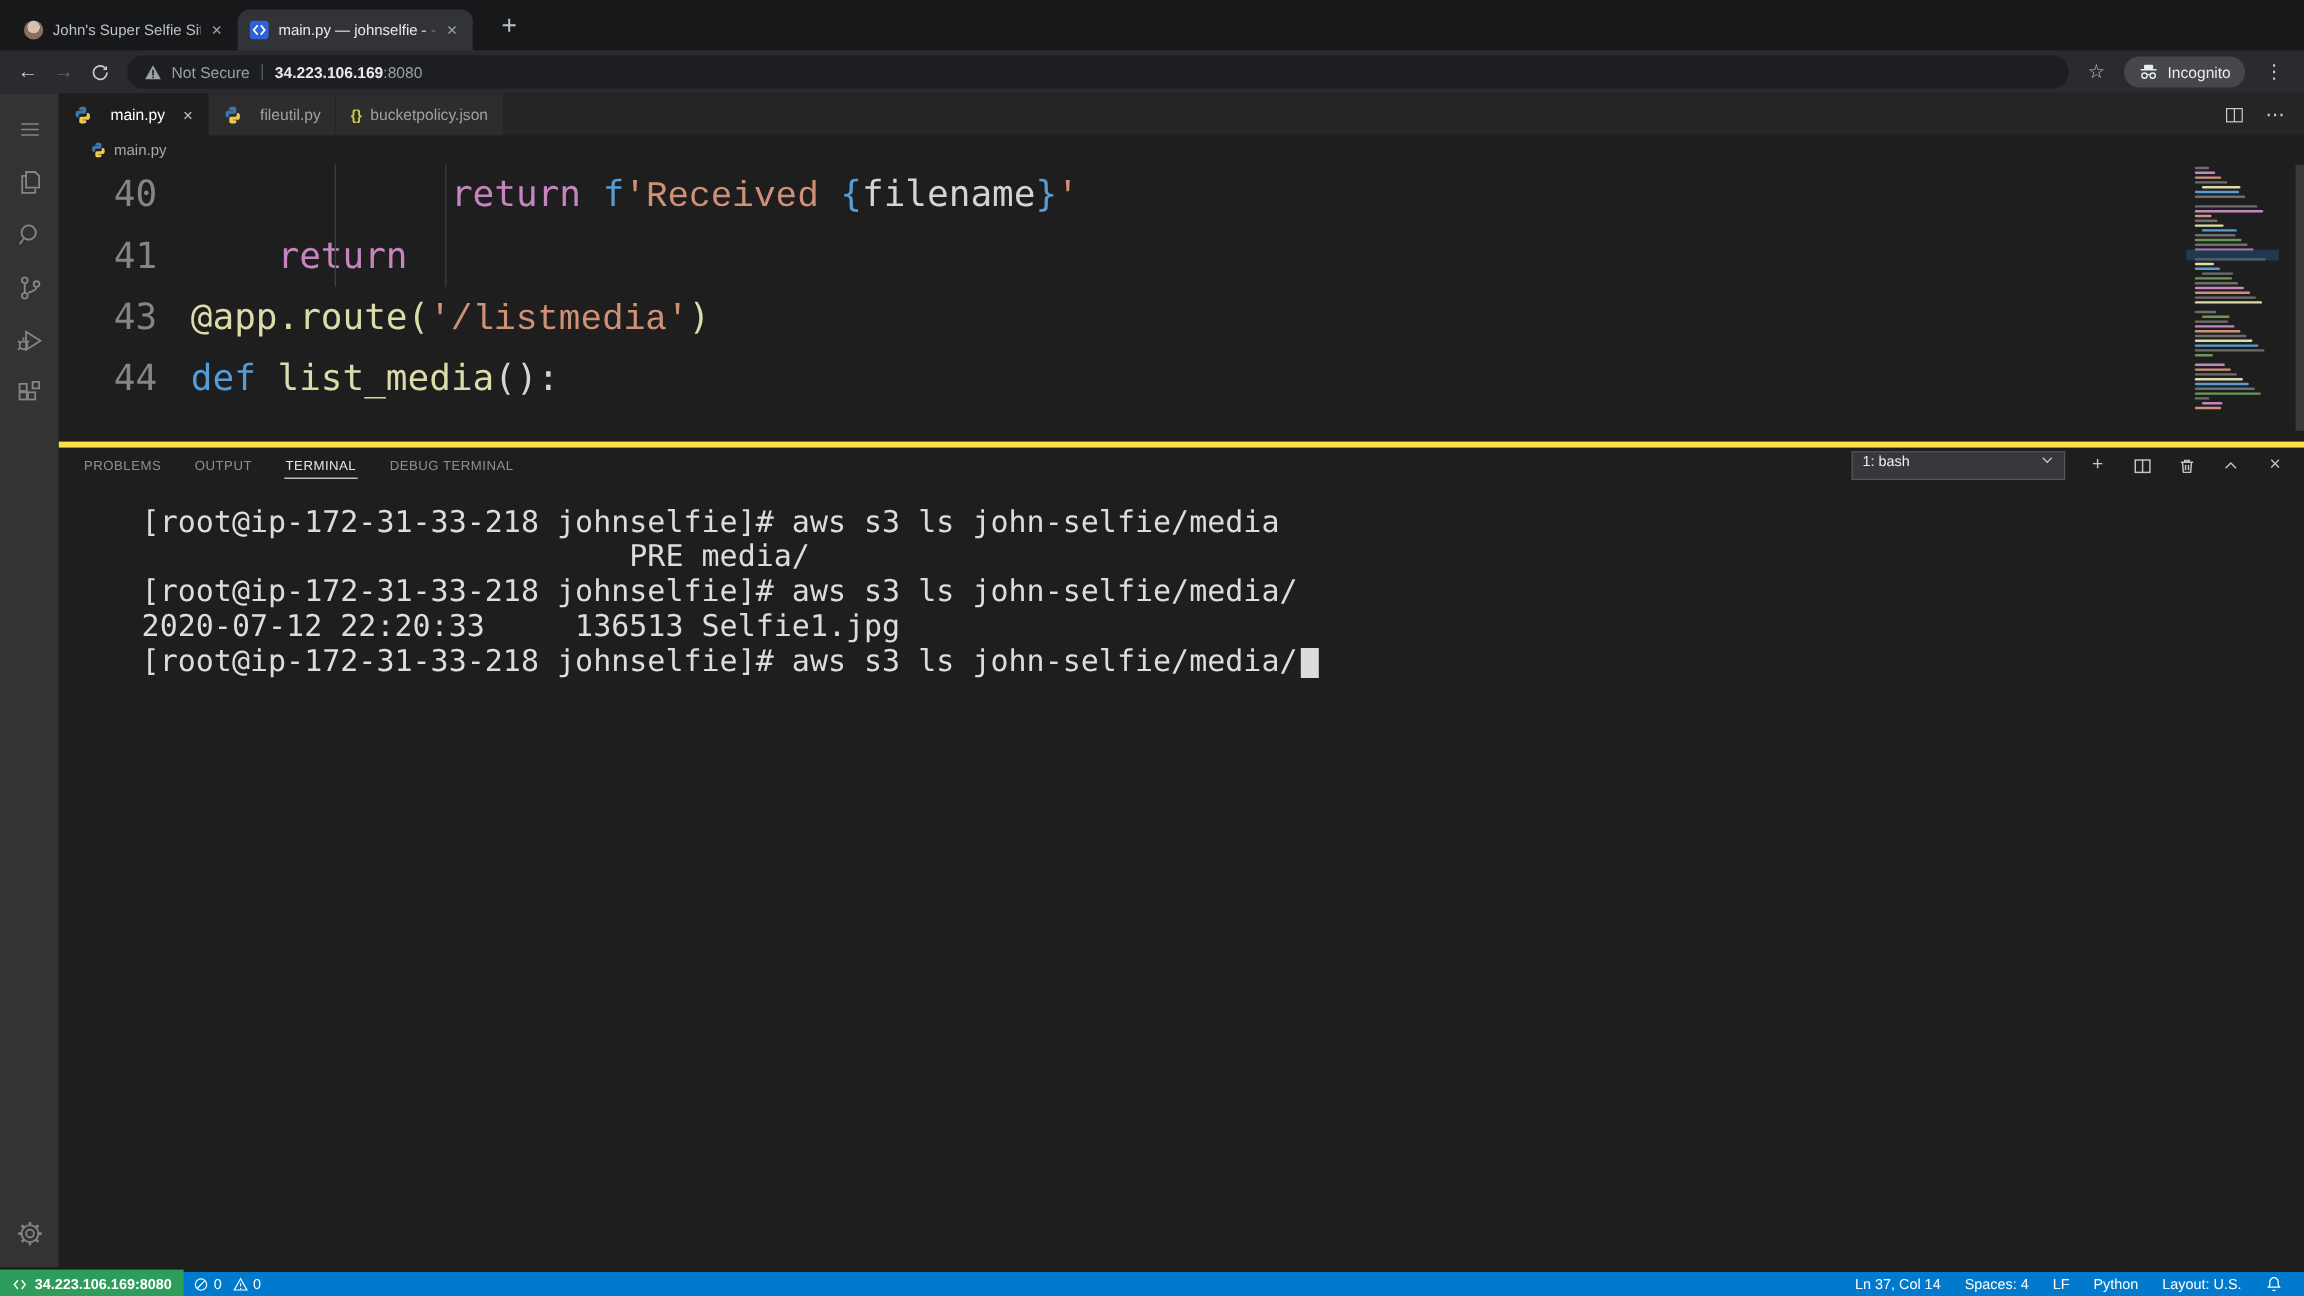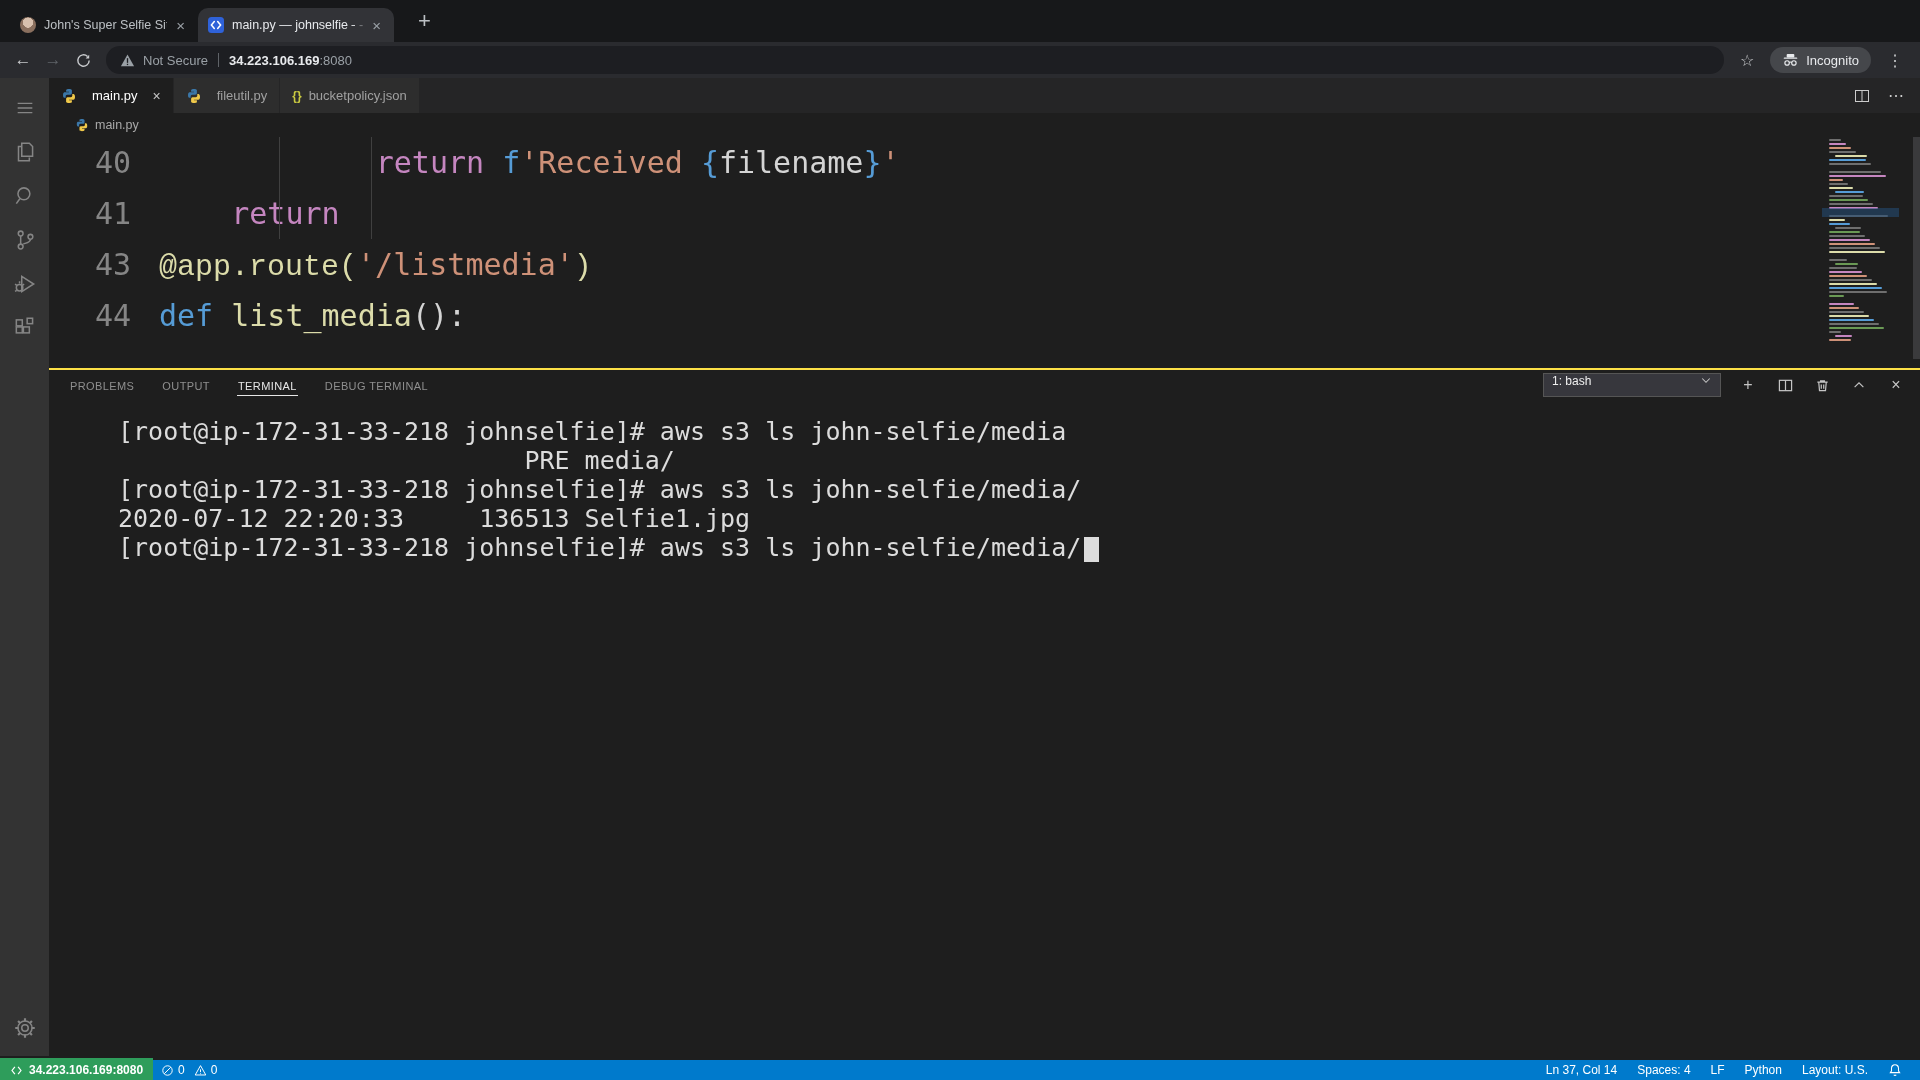--- a/index.html
+++ b/index.html
@@ -50,31 +50,31 @@
   .json-ico { color:#CBCB41; font-weight:bold; font-size:12px; }
   .tabs-actions { margin-left:auto; display:flex; align-items:center; gap:18px; padding-right:16px; color:#CCCCCC; }
 
   .breadcrumbs { height:24px; display:flex; align-items:center; gap:6px; padding-left:26px;
                  color:#A9A9A9; font-size:12.5px; background:#1E1E1E; flex:none; }
 
   .editor { position:relative; flex:1; overflow:hidden; font-family:"DejaVu Sans Mono", monospace; }
   .code-row { display:flex; height:51px; line-height:51px; font-size:30px; white-space:pre; }
   .line-num { width:110px; padding-right:28px; text-align:right; color:#858585; flex:none; }
   .code-text { white-space:pre; }
-  .tk-kw { color:#C586C0; } .tk-str { color:#CE9178; } .tk-blue { color:#569CD6; }
-  .tk-dec { color:#DCDCAA;font-family:Liberation Mono, monospace; } .tk-fn { color:#DCDCAA; } .tk-plain { color:#D4D4D4; }
+  .tk-kw { color:#C586C0; } .tk-str { color:#CE9178;font-family:Liberation Mono, monospace; } .tk-blue { color:#569CD6; }
+  .tk-dec { color:#DCDCAA; } .tk-fn { color:#DCDCAA; } .tk-plain { color:#D4D4D4; }
   .guide { position:absolute; width:1px; background:#404040; top:0; height:102px; }
   .g1 { left:230px; } .g2 { left:322px; }
 
   .minimap { position:absolute; top:2px; right:27px; width:66px; }
   .mm-bar { height:2px; margin-bottom:2px; border-radius:1px; }
   .mm-hl { position:absolute; top:71px; right:21px; width:77px; height:9px; background:rgba(37,78,120,.55); }
   .scroll-strip { position:absolute; top:0; right:0; width:7px; height:222px; background:#4A4A4D; opacity:.65; }
 
-  .panel { height:688px; flex:none; display:flex; flex-direction:column; border-top:2px solid #fde047; }
+  .panel { height:688px; flex:none; display:flex; flex-direction:column; border-top:5px solid #fde047; }
   .panel-header { height:30px; display:flex; align-items:center; padding:0 14px 0 20px; flex:none; }
   .ptab { font-size:11px; letter-spacing:.4px; color:#8F8F8F; margin-right:26px; padding:5px 1px 3px;
           border-bottom:1px solid transparent; }
   .ptab.active { color:#E7E7E7; border-bottom-color:#E7E7E7; }
   .panel-actions { margin-left:auto; display:flex; align-items:center; gap:17px; color:#C5C5C5; }
   .shell-select { width:178px; height:24px; background:#37373D; border:1px solid #555; display:flex;
                   align-items:flex-start; justify-content:space-between; padding:0 8px; font-size:12px; color:#F0F0F0; }
   .pa-icon { display:flex; align-items:center; justify-content:center; width:20px; height:20px; font-size:16px; }
   .pa-icon svg { stroke:currentColor; fill:none; stroke-width:1.3; }
 

